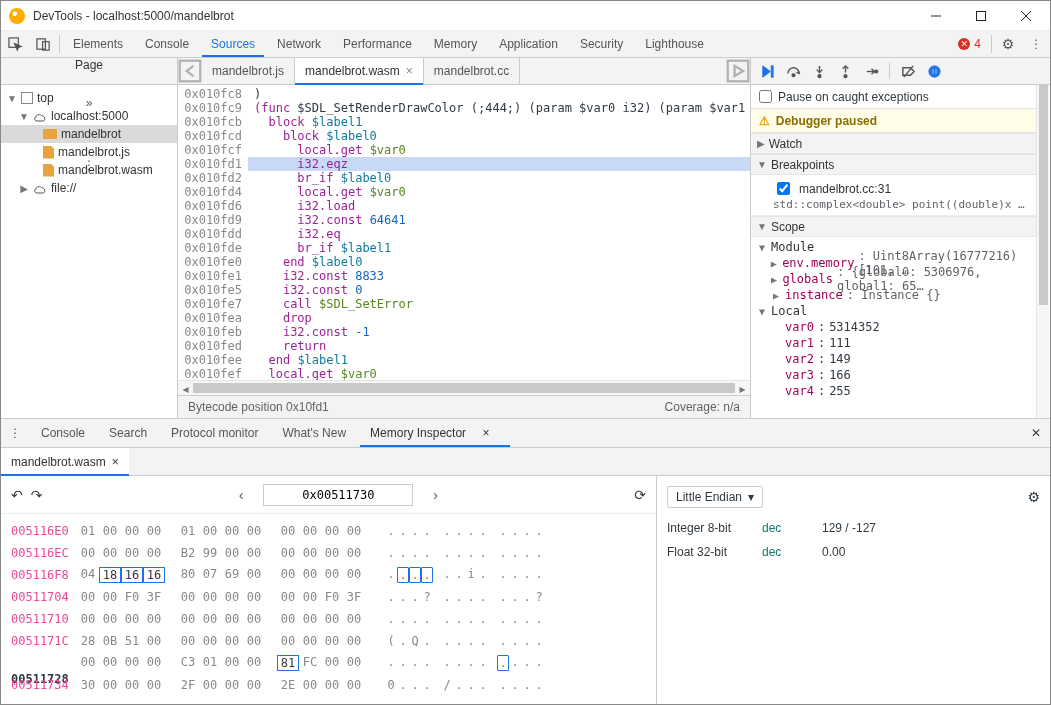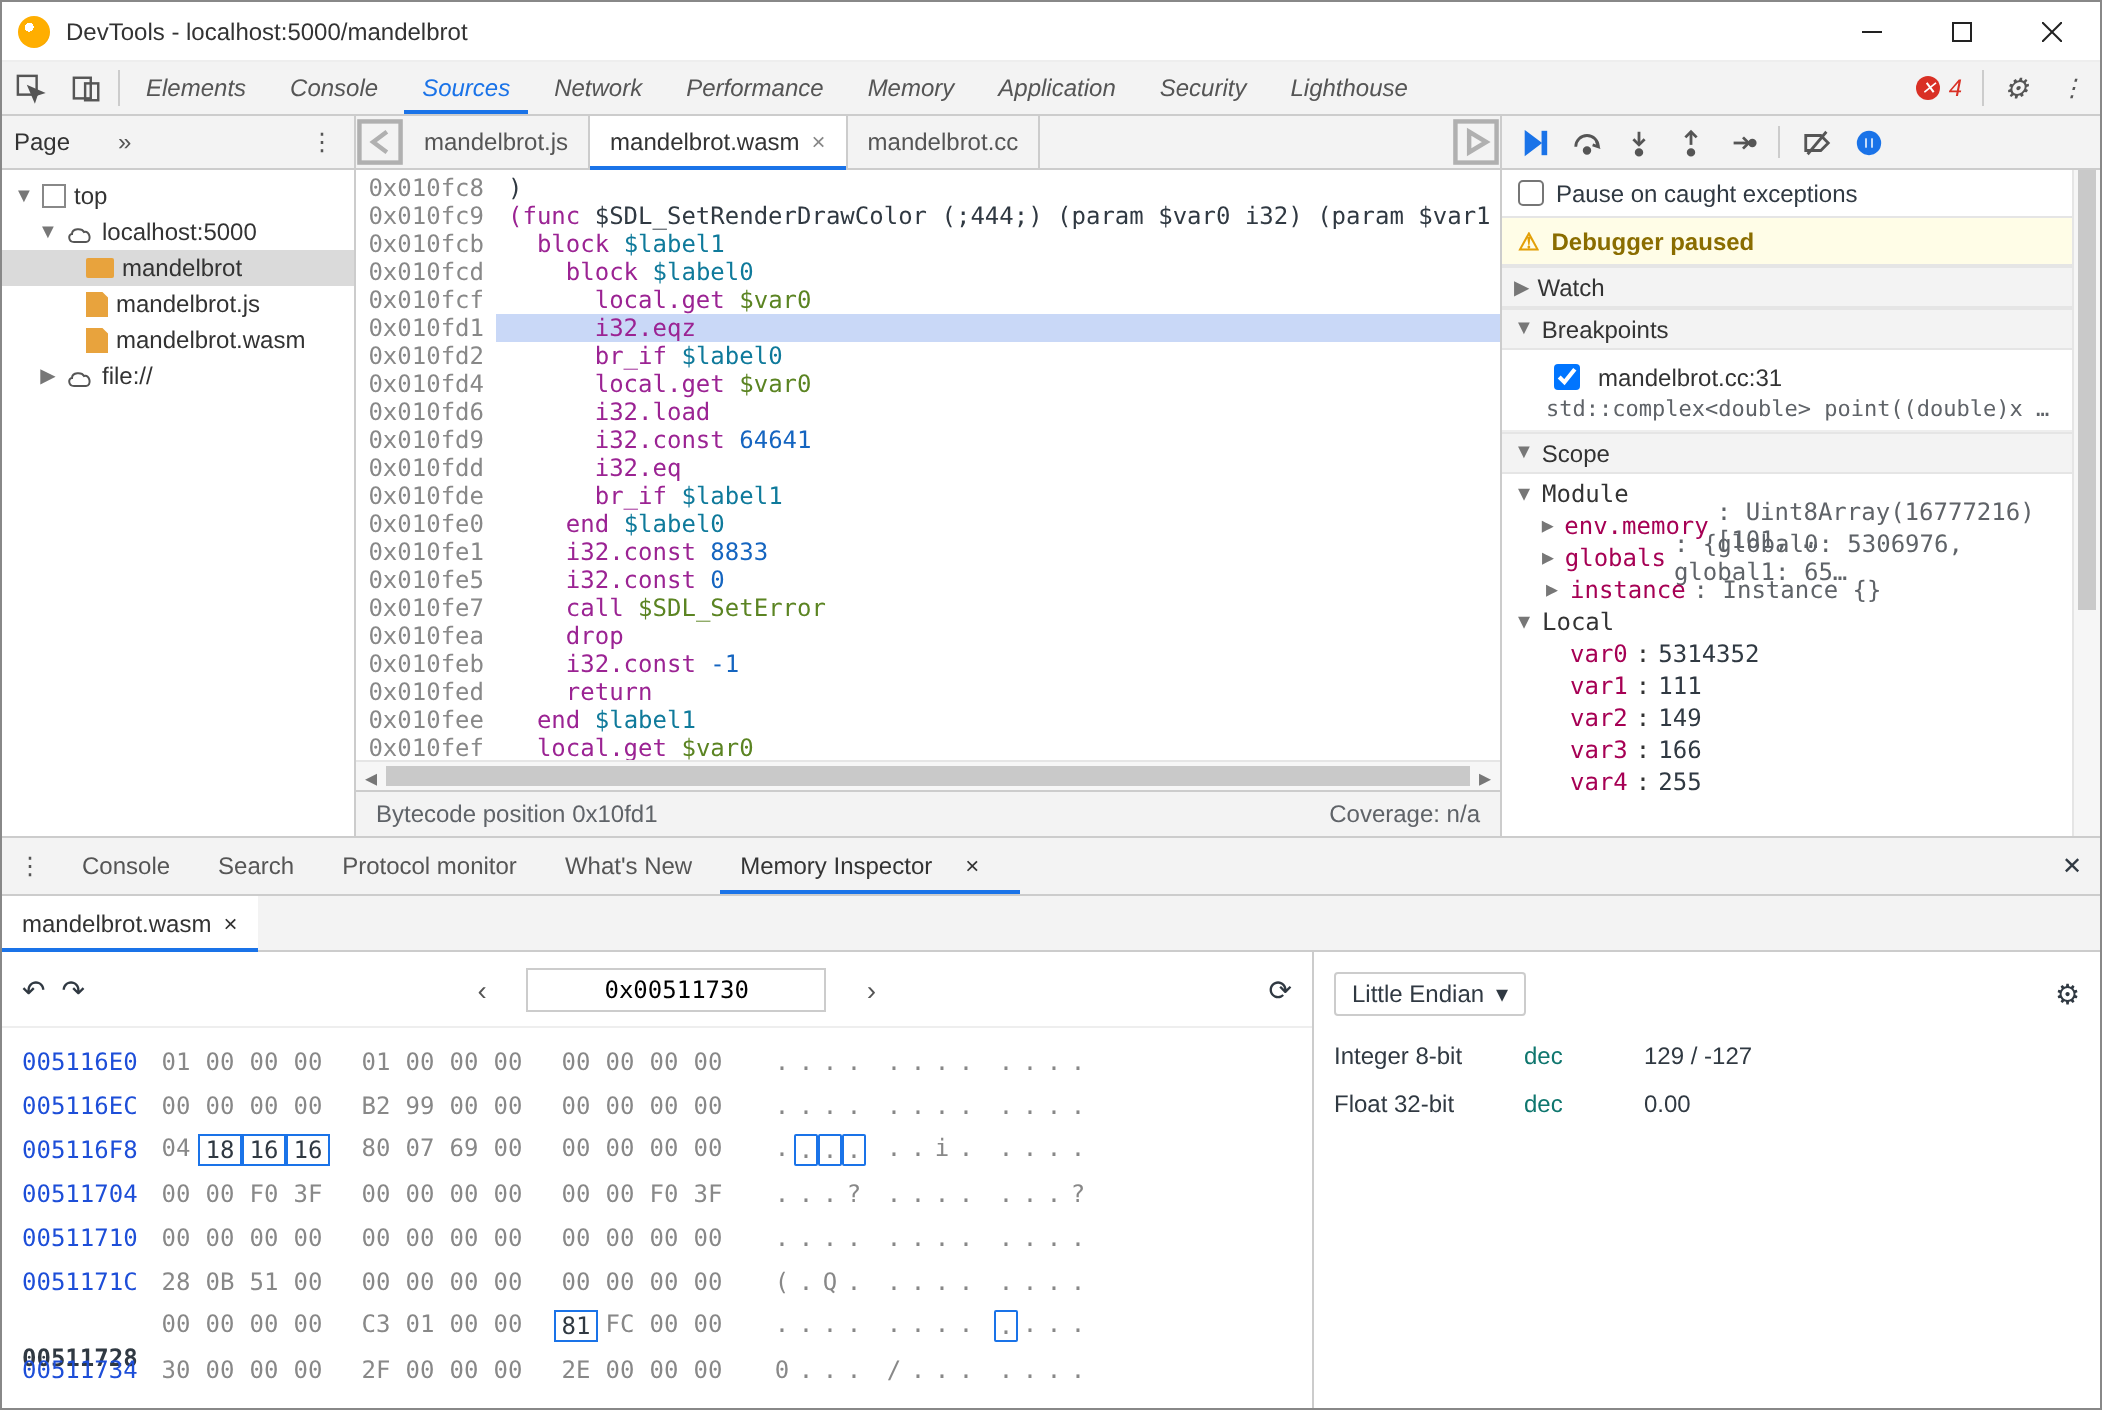--- a/index.html
+++ b/index.html
@@ -5,34 +5,34 @@
   * { box-sizing: border-box; }
   html, body { margin:0; padding:0; height:100%; font-family: "Segoe UI", Arial, sans-serif; font-size:12px; color:#303942; background:#fff; }
   body { border:1px solid #888; width:1051px; height:705px; position:relative; overflow:hidden;}
   
   .titlebar { height:30px; background:#fff; display:flex; align-items:center; padding:0 2px 0 8px; border-bottom:1px solid #eee;}
   .titlebar .logo { width:16px; height:16px; border-radius:50%; background:radial-gradient(circle at 35% 35%, #fff 0 15%, #ffae00 15% 70%, #d68900 100%); margin-right:8px;}
   .titlebar .title { flex:1; color:#333; font-size:12px;}
   .titlebar .winbtn { width:45px; height:29px; display:flex; align-items:center; justify-content:center; color:#333;}
   .titlebar .winbtn svg { width:10px; height:10px; stroke:#222; stroke-width:1; fill:none;}
   
-  .toolbar { height:27px; display:flex; align-items:stretch; border-bottom:1px solid #ccc; background:#f3f3f3; position:relative;font-style:italic;}
+  .toolbar { height:27px; display:flex; align-items:stretch; border-bottom:1px solid #ccc; background:#f3f3f3; position:relative;}
   .toolbar .tb-ic { width:28px; display:flex; align-items:center; justify-content:center; color:#555;}
   .toolbar .tb-ic svg { width:15px; height:15px; }
   .toolbar .sep { width:1px; background:#ccc; margin:4px 2px;}
   .toolbar .tab { padding:0 11px; display:flex; align-items:center; color:#555; cursor:default; position:relative;}
   .toolbar .tab.active { color:#1a73e8;}
   .toolbar .tab.active::after { content:""; position:absolute; left:2px; right:2px; bottom:0; height:2px; background:#1a73e8;}
   .toolbar .spacer { flex:1;}
   .toolbar .errbadge { display:flex; align-items:center; gap:4px; color:#d93025; padding:0 8px;}
   .toolbar .errbadge .dot { width:12px; height:12px; border-radius:50%; background:#d93025; display:flex; align-items:center; justify-content:center; color:#fff; font-size:9px; line-height:9px;}
   
   .main { display:flex; height:361px; border-bottom:1px solid #ccc;}
   .left-pane { width:177px; border-right:1px solid #ccc; display:flex; flex-direction:column; background:#fff;}
-  .page-hdr { height:27px; display:flex; align-items:center; border-bottom:1px solid #ccc; background:#f3f3f3; padding:0 6px; gap:24px;}
+  .page-hdr { height:27px; display:flex; align-items:center; border-bottom:1px solid #ccc; background:#f3f3f3; padding:0 6px; gap:24px;flex-direction:column;}
   .page-hdr .title { font-size:12px; color:#333; }
   .page-hdr .chev { font-size:12px; color:#555;}
   .page-hdr .spacer { flex:1;}
   .page-hdr .more { width:20px; text-align:center; color:#555;}
   .tree { padding:4px 0; font-size:12px; color:#333; overflow:auto;}
   .tree .row { display:flex; align-items:center; height:18px; padding-right:4px; gap:4px;}
   .tree .tw { width:10px; text-align:center; color:#777; font-size:10px;}
   .tree .pad { display:inline-block;}
   .fi-frame { width:12px; height:12px; border:1px solid #888; background:#fff; display:inline-block;}
   .fi-cloud { width:14px; height:10px; position:relative;}
@@ -102,21 +102,21 @@
   
   .mi-body { display:flex; height:228px;}
   .mi-left{ flex:1; border-right:1px solid #ccc; display:flex; flex-direction:column;}
   .mi-right{ width:393px; padding:8px 10px;}
   .mi-controls{ height:38px; display:flex; align-items:center; padding:0 10px; gap:12px; border-bottom:1px solid #eee;}
   .mi-controls .grp{display:flex; gap:8px; align-items:center;}
   .mi-controls .center{flex:1; display:flex; justify-content:center; align-items:center; gap:20px;}
   .mi-controls input.addr{ width:150px; height:22px; border:1px solid #ccc; text-align:center; font-family:Consolas,monospace; font-size:12px; padding:0 6px;}
   .mi-grid{ flex:1; font-family:Consolas,monospace; font-size:12px; color:#888; padding:6px 10px; overflow:auto;}
   .mi-grid .mrow{display:flex; height:22px; align-items:center;}
-  .mi-grid .maddr{width:66px; color:#1d4ed8;}
+  .mi-grid .maddr{width:66px; color:#ec4899;}
   .mi-grid .mrow.cur .maddr{color:#303942; font-weight:600;margin-top:32px;}
   .mi-grid .hex{display:flex;}
   .mi-grid .hex span{width:22px; text-align:center;}
   .mi-grid .hex .gap{width:12px;}
   .mi-grid .asc{display:flex; margin-left:14px;}
   .mi-grid .asc span{width:12px; text-align:center;}
   .mi-grid .box{border:1px solid #1a73e8; color:#303942;}
   .mi-grid .box2{border:1px solid #1a73e8; border-radius:1px;}
   .mi-top{ display:flex; align-items:center; height:26px; gap:8px;}
   .mi-vals{ padding-top:6px;}

